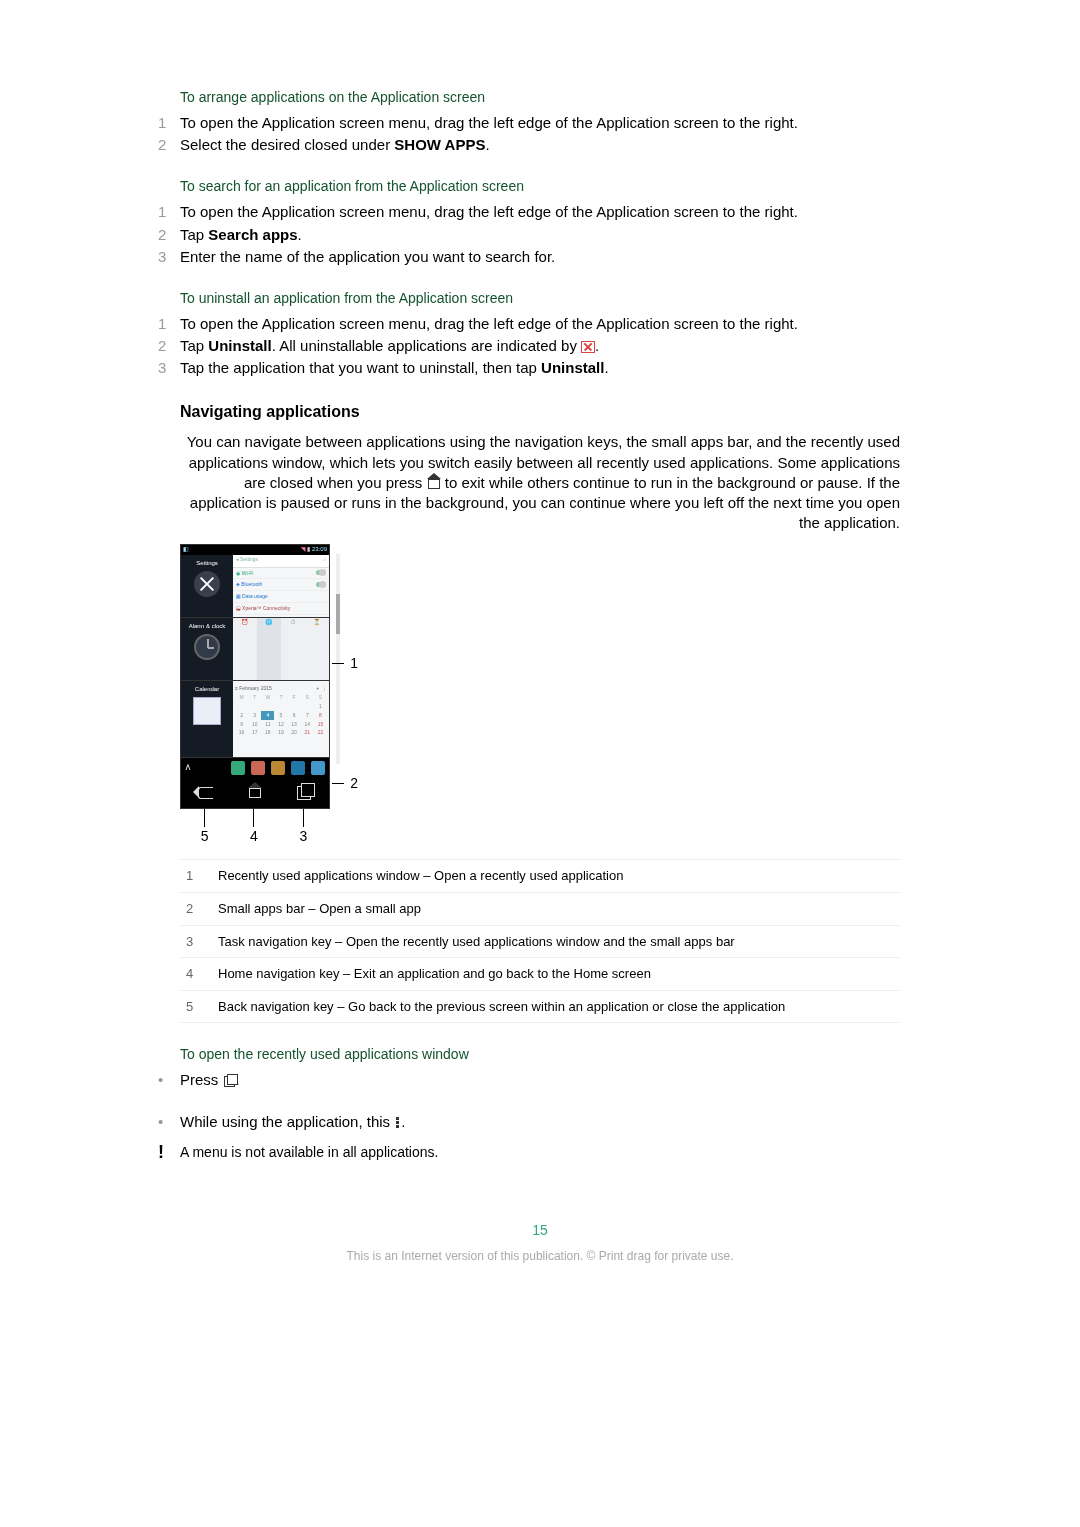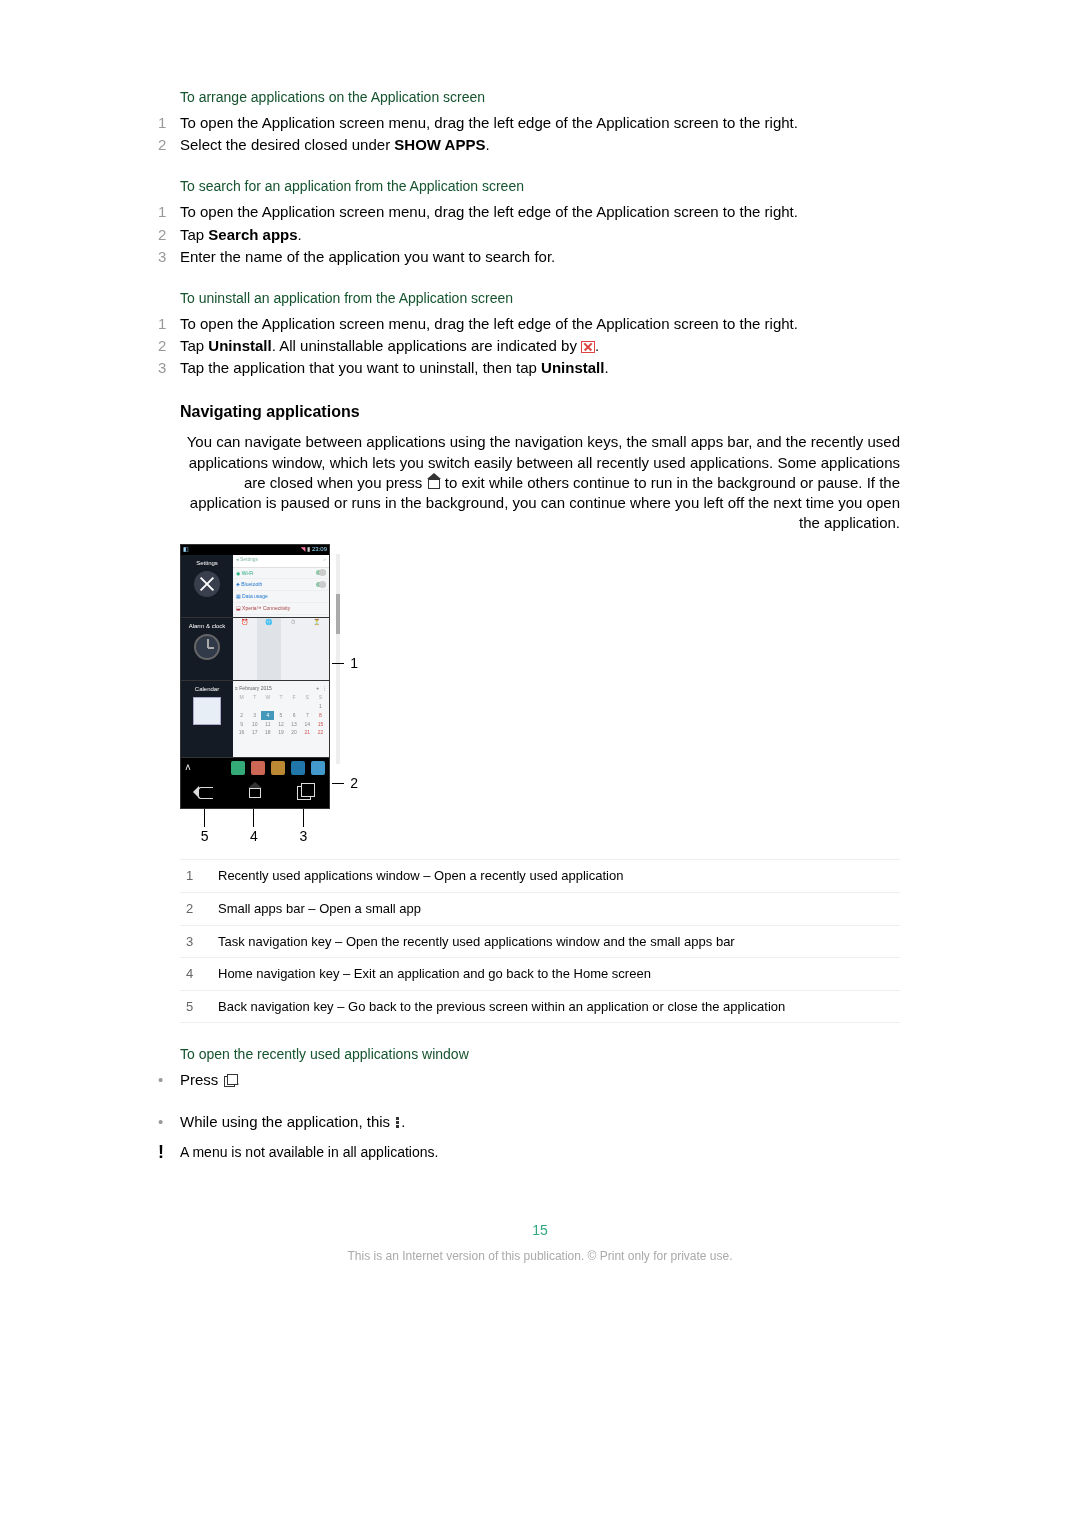--- a/index.html
+++ b/index.html
@@ -418,15 +418,15 @@
         <span>While using the application, this </span><span class="icon-menu-sm"></span><span>.</span>
       </span>
     </div>
     <div class="note-line">
       <span class="note-icon">!</span>
       <span class="note-body">A menu is not available in all applications.</span>
     </div>
   </div>
 
   <div class="page-num">15</div>
-  <div class="footer">This is an Internet version of this publication. © Print only for private use.</div>
+  <div class="footer">This is an Internet version of this publication. © Print drag for private use.</div>
 
 </div>
 
 </body></html>

